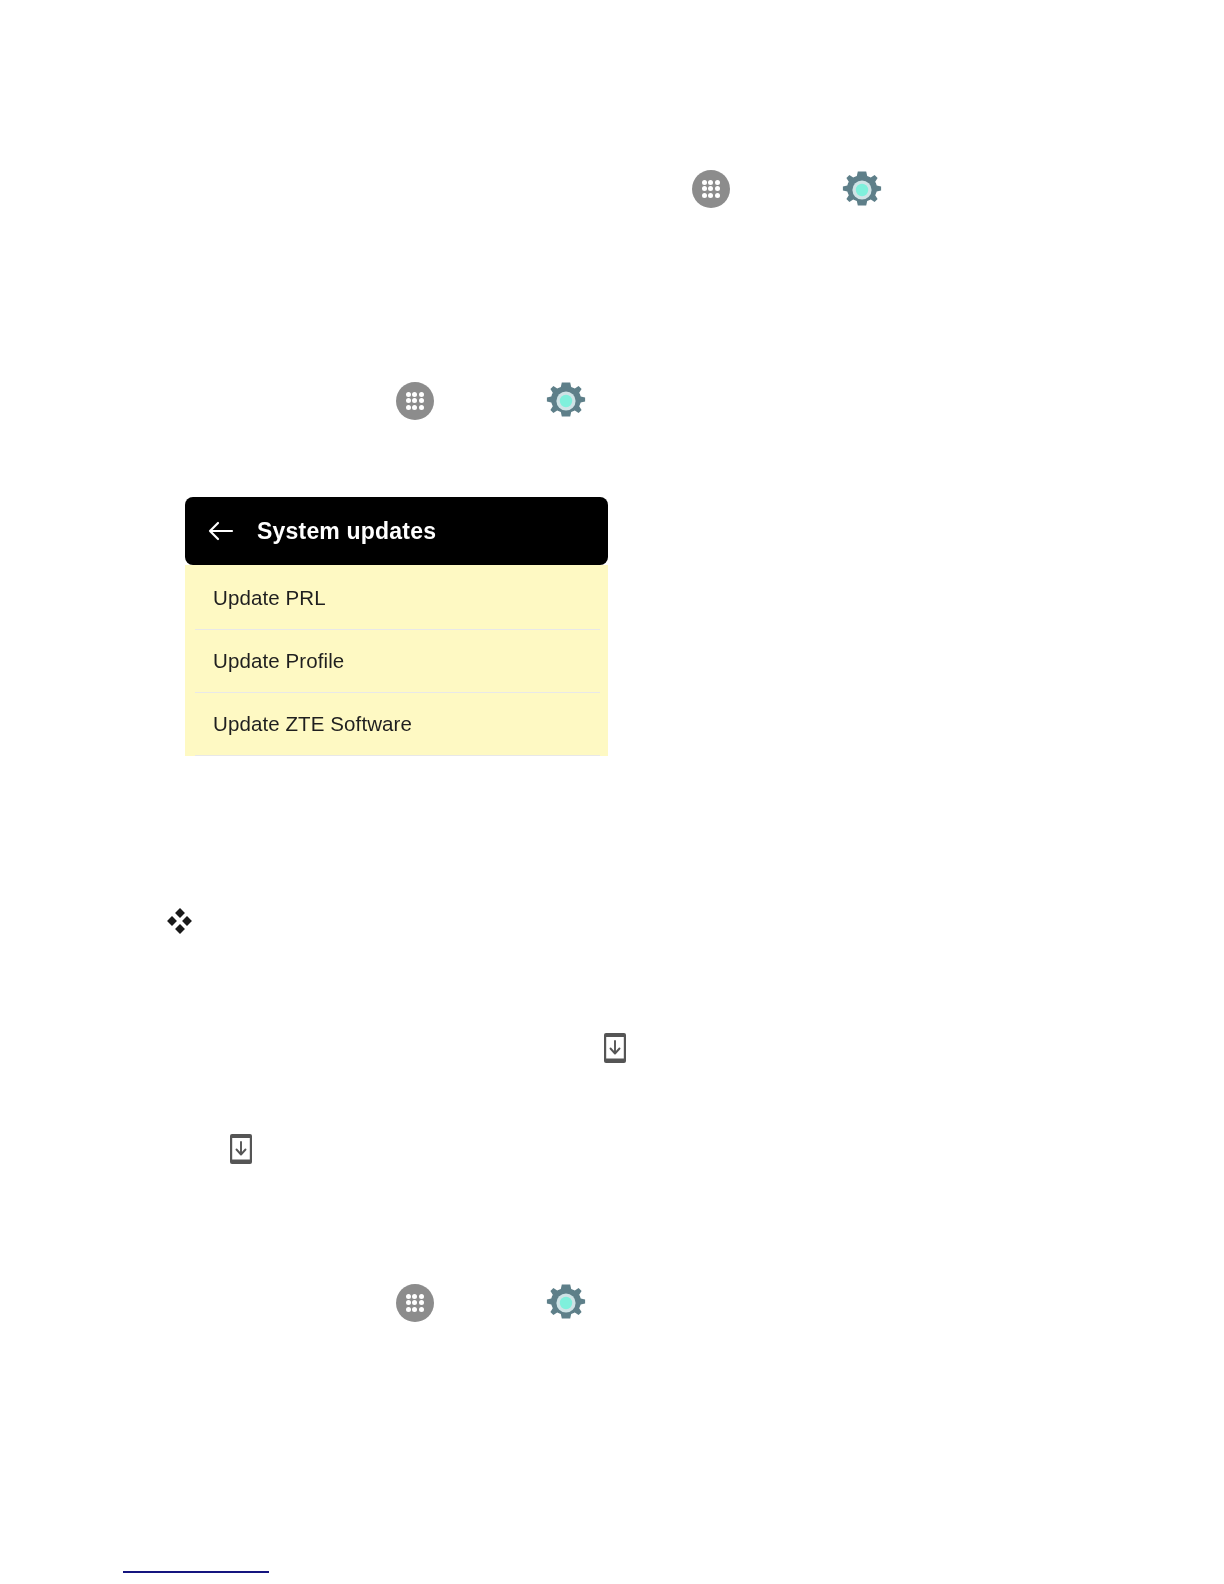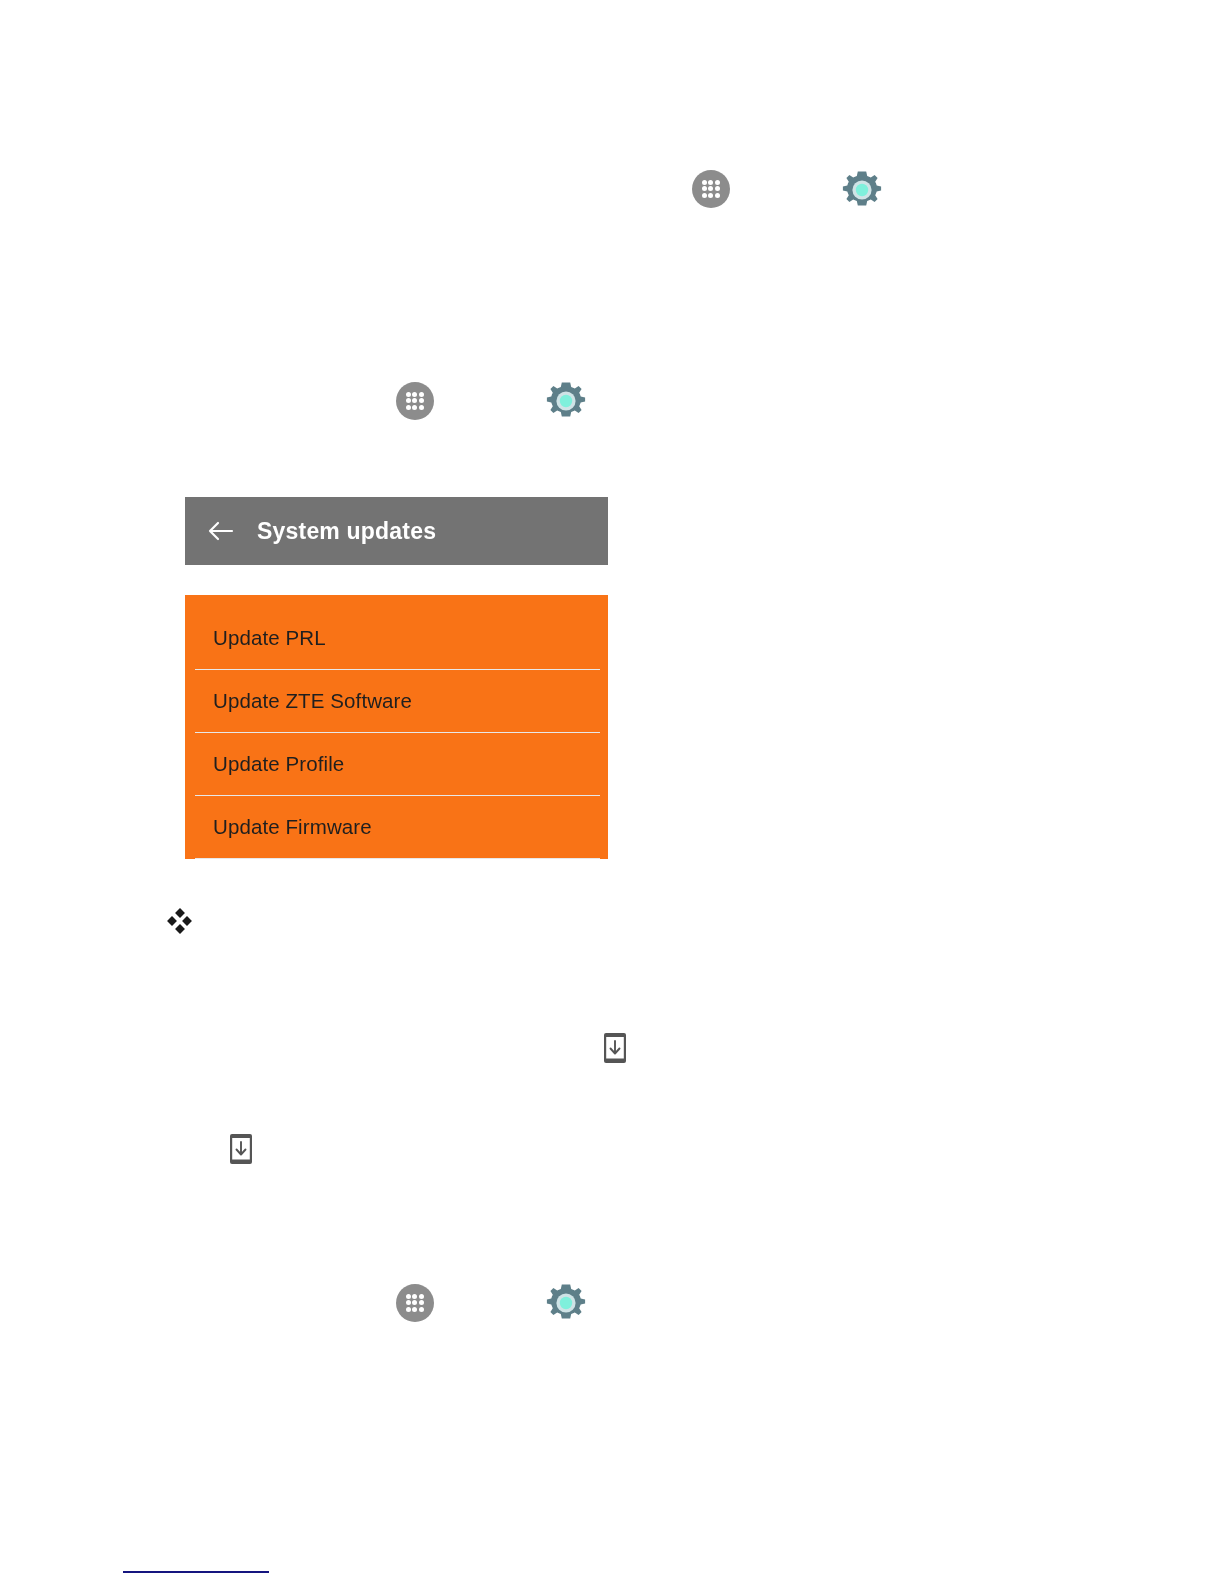--- a/index.html
+++ b/index.html
@@ -47,45 +47,45 @@
   
   .settings-card {
     position: absolute;
     left: 185px;
     top: 497px;
     width: 423px;
     background: #ffffff;
   }
   .appbar {
     height: 68px;
-    background: #737373;
+    background: #000000;
     display: flex;
     align-items: center;
     padding-left: 20px;
     box-sizing: border-box;
+    border-radius: 8px;
   }
   .appbar .back-arrow {
     width: 30px;
     height: 30px;
     flex: 0 0 auto;
     margin-right: 22px;
   }
   .appbar .back-arrow svg { display: block; }
   .appbar-title {
     color: #ffffff;
     font-size: 23px;
     font-weight: bold;
     letter-spacing: 0.2px;
     line-height: 1;
   }
 
   .card-body {
-    background: #f97316;
-    padding-top: 12px;
-    margin-top: 30px;
+    background: #fef9c3;
+    padding-top: 2px;
   }
   .list-item {
     height: 63px;
     display: flex;
     align-items: center;
     padding-left: 28px;
     box-sizing: border-box;
     position: relative;
   }
   .list-item-label {
@@ -166,27 +166,24 @@
       </svg>
     </span>
     <span class="appbar-title">System updates</span>
   </div>
 
   <div class="card-body">
     <div class="list-item">
       <span class="list-item-label">Update PRL</span>
     </div>
     <div class="list-item">
-      <span class="list-item-label">Update ZTE Software</span>
-    </div>
-    <div class="list-item">
       <span class="list-item-label">Update Profile</span>
     </div>
     <div class="list-item">
-      <span class="list-item-label">Update Firmware</span>
+      <span class="list-item-label">Update ZTE Software</span>
     </div>
   </div>
 
 </div>
 
 <div class="abs diamond-cluster" style="left:166px; top:908px; width:26px; height:26px;">
   <svg width="26" height="26" viewBox="0 0 26 26" aria-hidden="true">
     <rect x="10.5" y="1.5" width="7" height="7" transform="rotate(45 14 5)" fill="#1a1a1a"></rect>
     <rect x="2.5" y="9.5" width="7" height="7" transform="rotate(45 6 13)" fill="#1a1a1a"></rect>
     <rect x="17.5" y="9.5" width="7" height="7" transform="rotate(45 21 13)" fill="#1a1a1a"></rect>

